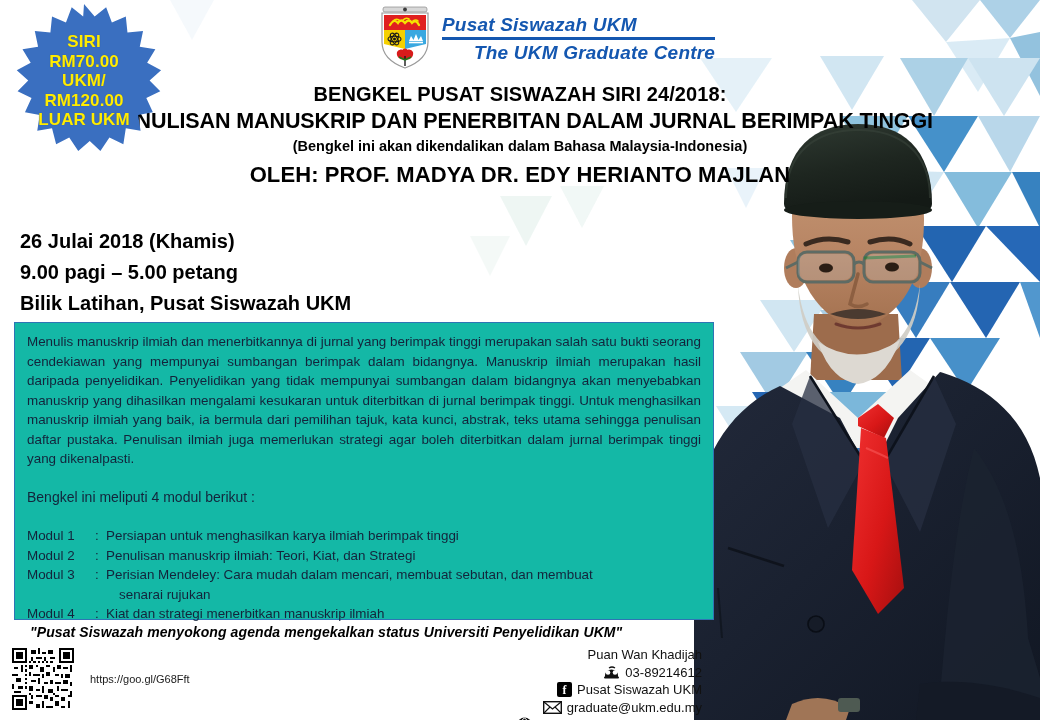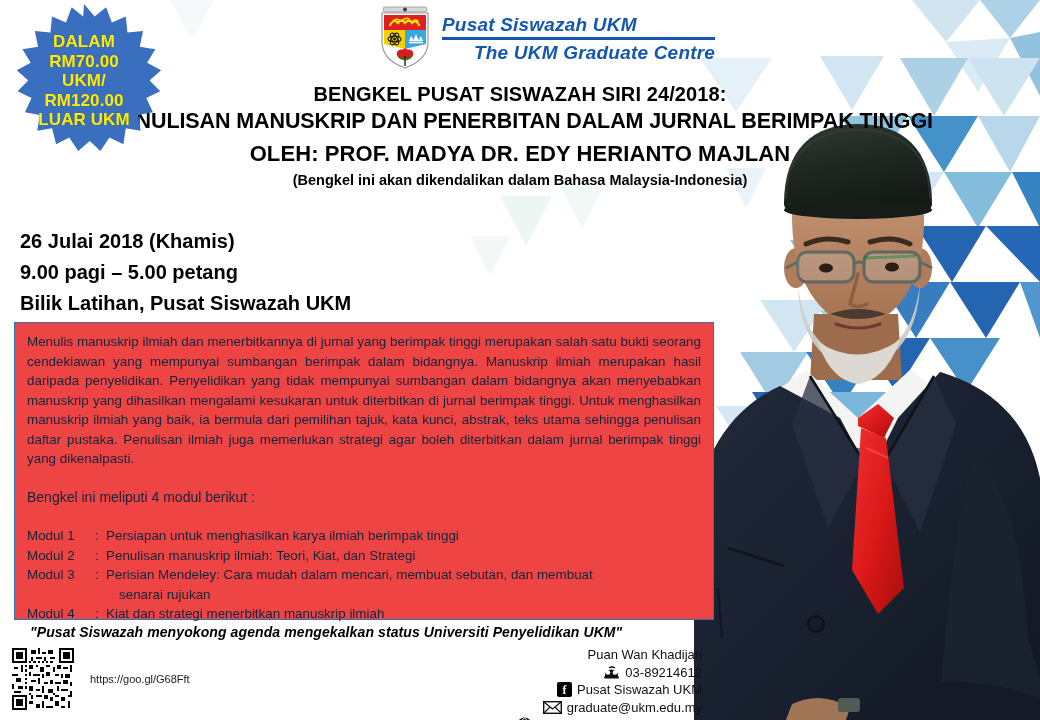--- a/index.html
+++ b/index.html
@@ -112,21 +112,21 @@
     z-index: 20;
     color: #000;
     font-size: 20px; font-weight: bold; line-height: 31px;
   }
 
   
   #content-panel {
     position: absolute;
     left: 14px; top: 322px;
     width: 700px; height: 298px;
-    background: #ef4444;
+    background: #14b8a6;
     border: 1.5px solid #2e74b5;
     z-index: 20;
     padding: 9px 12px 0 12px;
     color: #0f1b2e;
   }
   #intro-paragraph {
     font-size: 13.4px;
     line-height: 19.5px;
     text-align: justify;
     color: #13243b;
@@ -282,21 +282,21 @@
       <polygon points="726,168 766,168 746,208" fill="#e6f2f9" opacity="0.9"></polygon>
       <polygon points="470,236 510,236 490,276" fill="#f0f7f4" opacity="0.7"></polygon>
 
       <polygon points="170,0 214,0 192,40" fill="#f2f8fb" opacity="0.8"></polygon>
     </g>
   </svg>
 
   <div id="fee-badge">
     <div class="star-shape"></div>
     <div class="star-text">
-      <div>DALAM</div>
+      <div>SIRI</div>
       <div>RM70.00</div>
       <div>UKM/</div>
       <div>RM120.00</div>
       <div>LUAR UKM</div>
     </div>
   </div>
 
   <div id="logo-header">
     <svg id="crest" viewBox="0 0 58 66">
 
@@ -332,22 +332,22 @@
     <div id="logo-text">
       <div id="logo-line1">Pusat Siswazah UKM</div>
       <div id="logo-rule"></div>
       <div id="logo-line2">The UKM Graduate Centre</div>
     </div>
   </div>
 
   <div id="title-block">
     <div id="title-series">BENGKEL PUSAT SISWAZAH SIRI 24/2018:</div>
     <div id="title-main">PENULISAN MANUSKRIP DAN PENERBITAN DALAM JURNAL BERIMPAK TINGGI</div>
+    <div id="title-note">(Bengkel ini akan dikendalikan dalam Bahasa Malaysia-Indonesia)</div>
     <div id="title-speaker">OLEH: PROF. MADYA DR. EDY HERIANTO MAJLAN</div>
-    <div id="title-note">(Bengkel ini akan dikendalikan dalam Bahasa Malaysia-Indonesia)</div>
   </div>
 
   <div id="event-details">
     <div>26 Julai 2018 (Khamis)</div>
     <div>9.00 pagi – 5.00 petang</div>
     <div>Bilik Latihan, Pusat Siswazah UKM</div>
   </div>
 
   <svg id="speaker-photo" viewBox="0 0 352 602">
     <defs>

